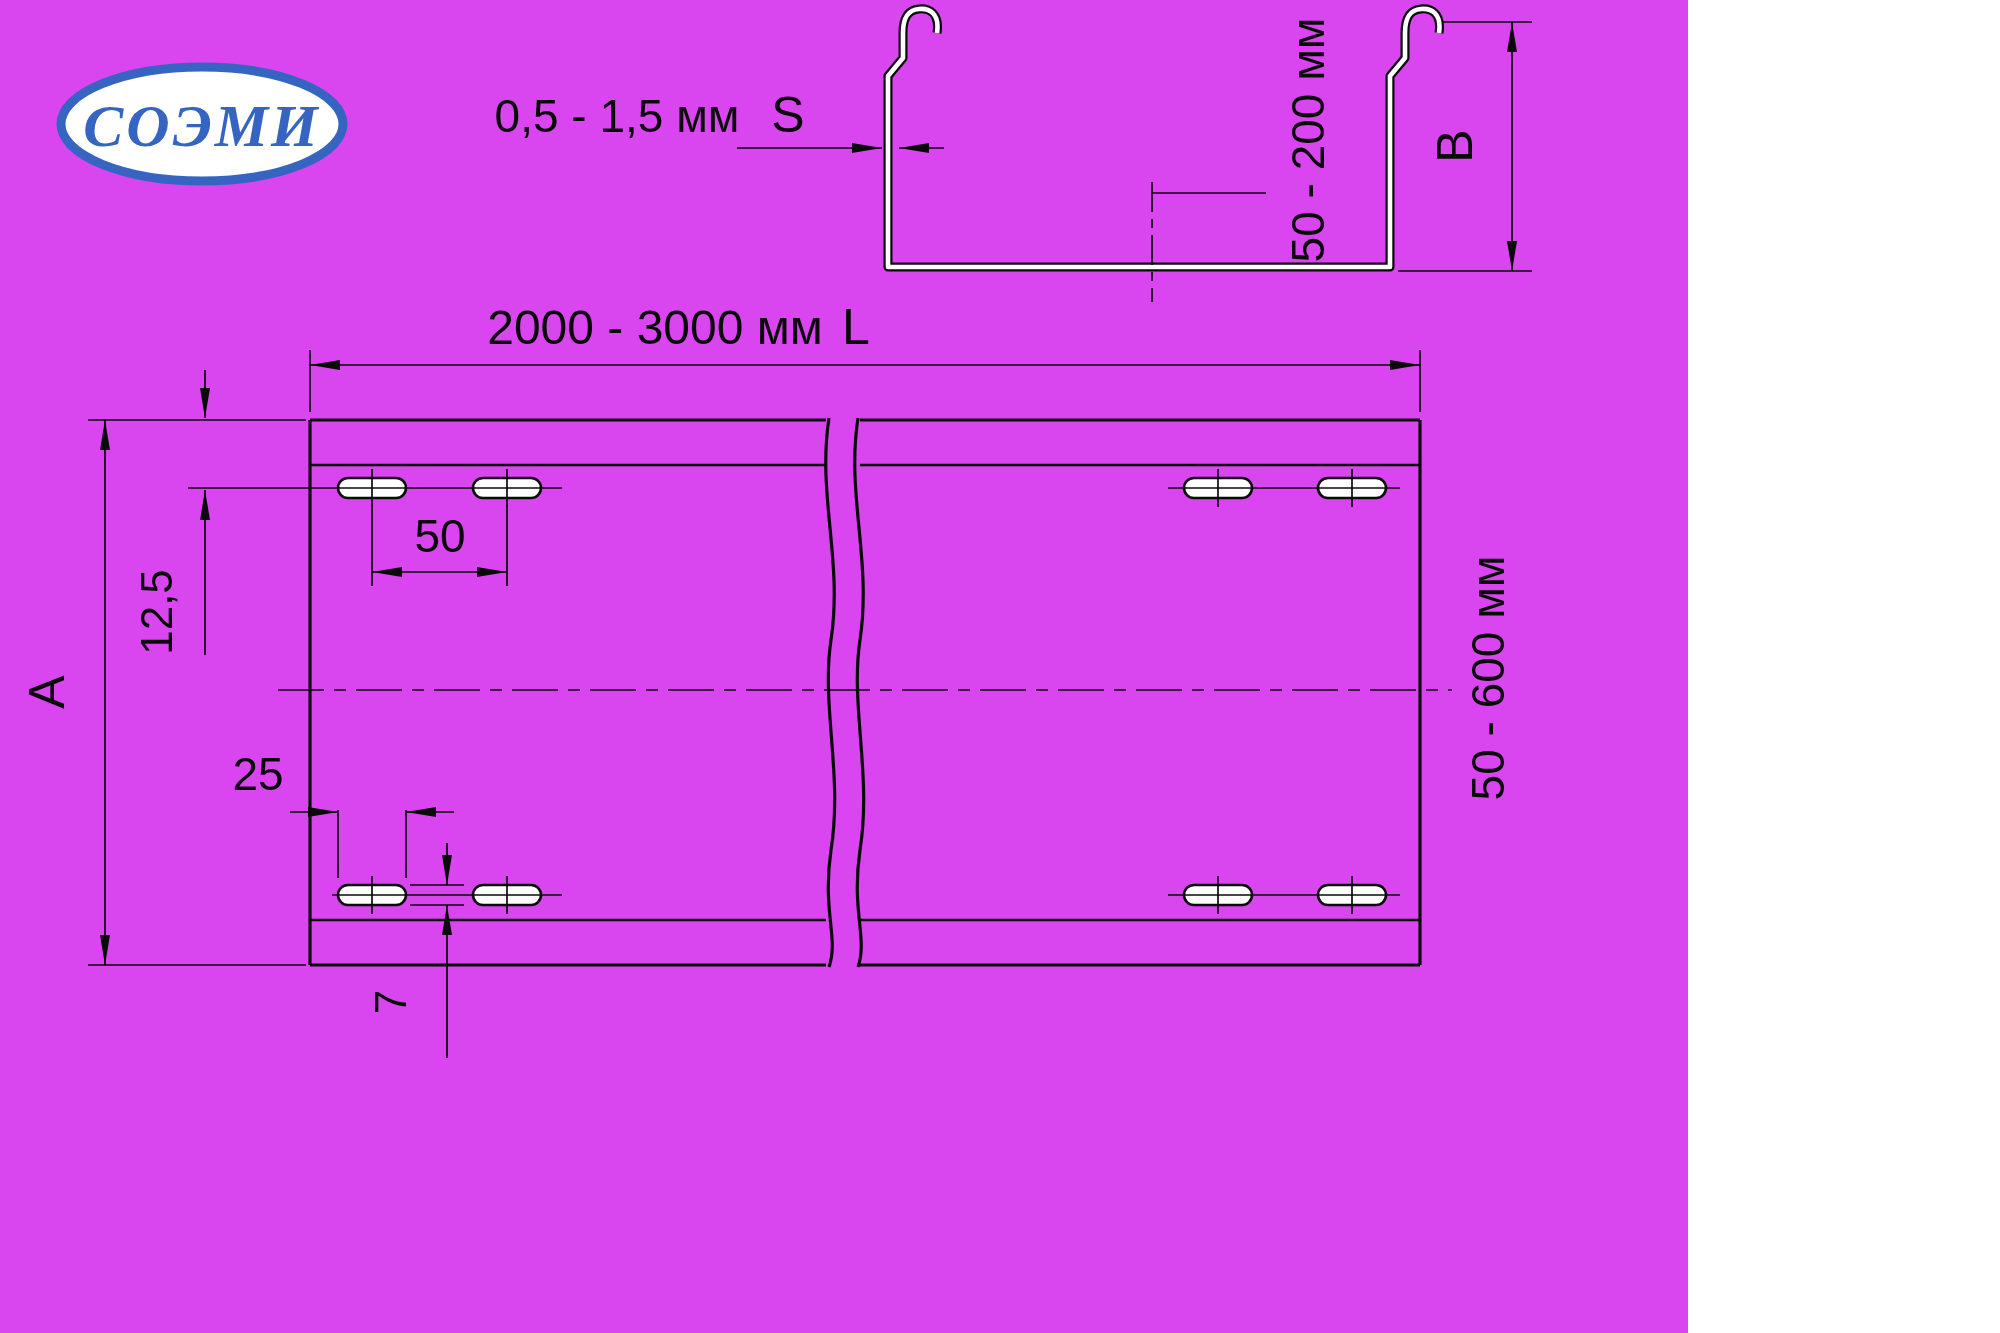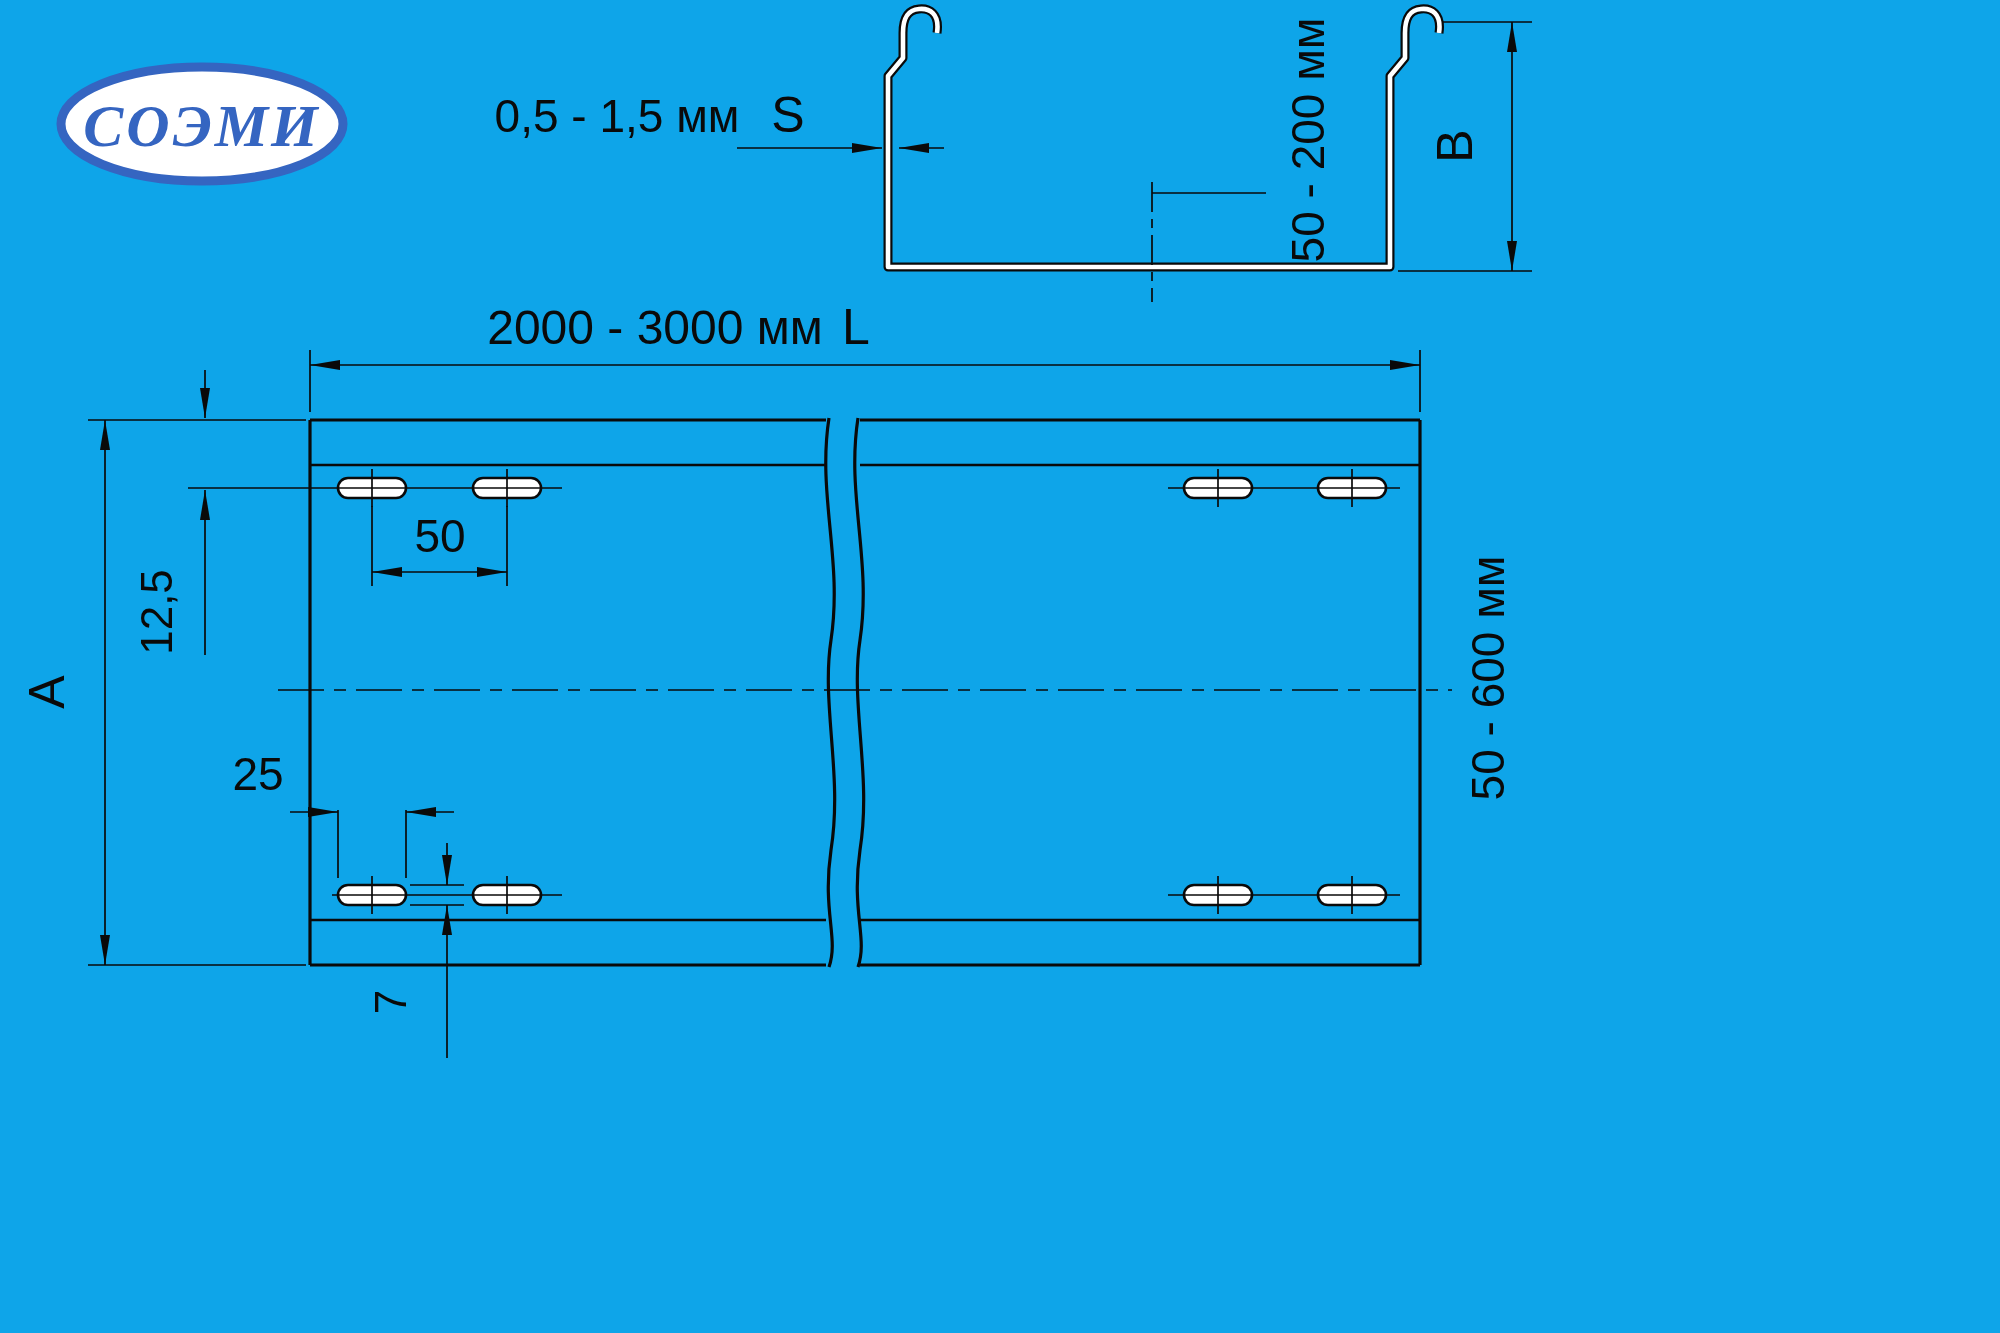--- a/index.html
+++ b/index.html
@@ -1,16 +1,16 @@
 <!DOCTYPE html>
 <html><head>
 <meta charset="utf-8">
 <style>
   html,body{margin:0;padding:0;background:#ffffff;}
-  .stage{position:relative;width:2000px;height:1333px;background:#0ea5e9;overflow:hidden;
+  .stage{position:relative;width:1688px;height:1333px;background:#d946ef;overflow:hidden;
          font-family:"Liberation Sans",sans-serif;}
   svg{display:block;}
   text{fill:#0a0a0a;font-family:"Liberation Sans",sans-serif;}
   .logo-text{font-family:"Liberation Serif",serif;font-style:italic;font-weight:bold;fill:#3565c1;}
   .bold{stroke:#0a0a0a;stroke-width:3.2;fill:none;}
   .med{stroke:#0a0a0a;stroke-width:2.6;fill:none;}
   .thin{stroke:#0a0a0a;stroke-width:1.7;fill:none;}
   .sheet{stroke:#0a0a0a;stroke-width:9;fill:none;stroke-linejoin:round;stroke-linecap:butt;}
   .sheetw{stroke:#ffffff;stroke-width:4.6;fill:none;stroke-linejoin:round;stroke-linecap:butt;}
   .cl{stroke:#0a0a0a;stroke-width:1.7;fill:none;stroke-dasharray:46 10 12 10;}

